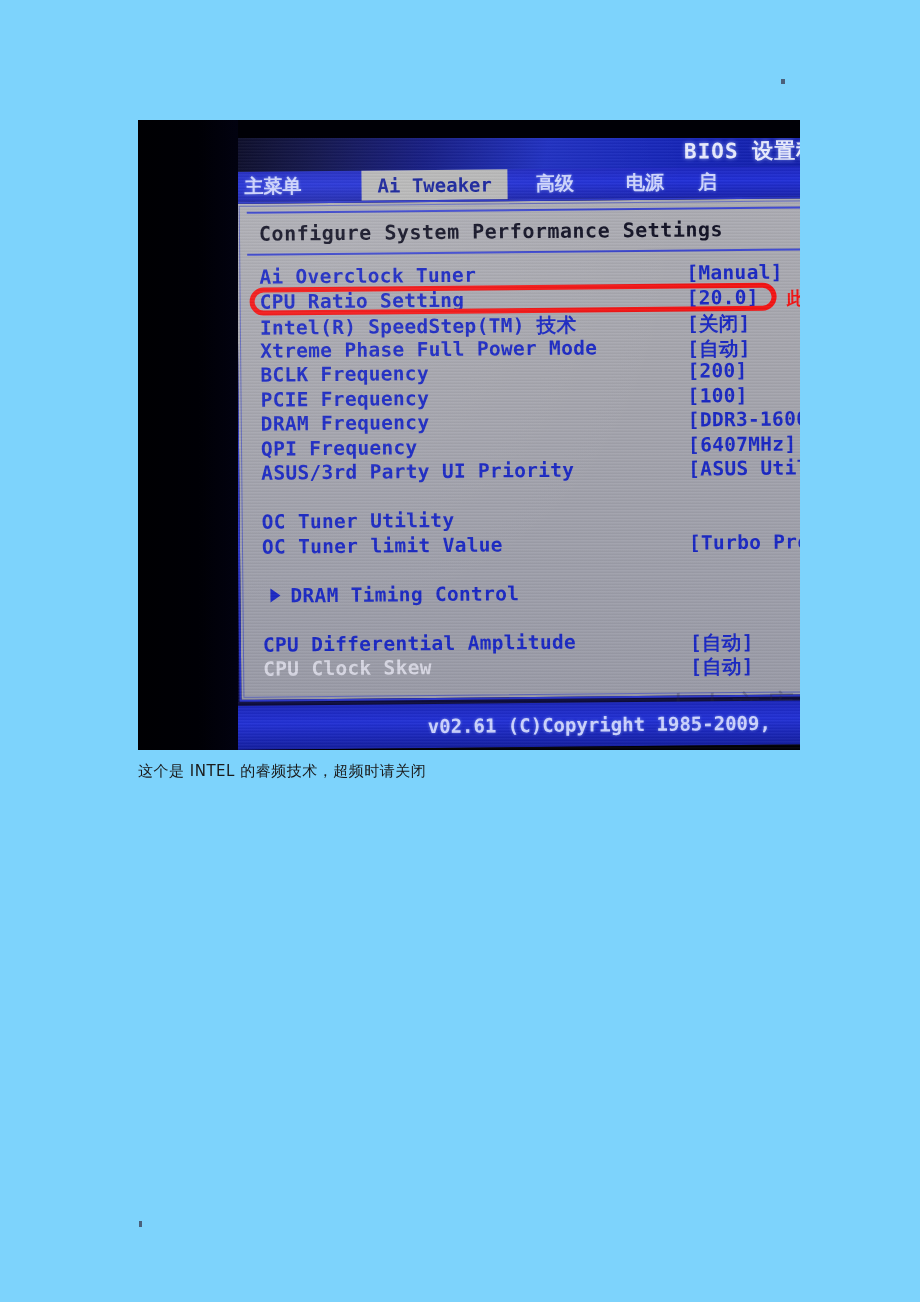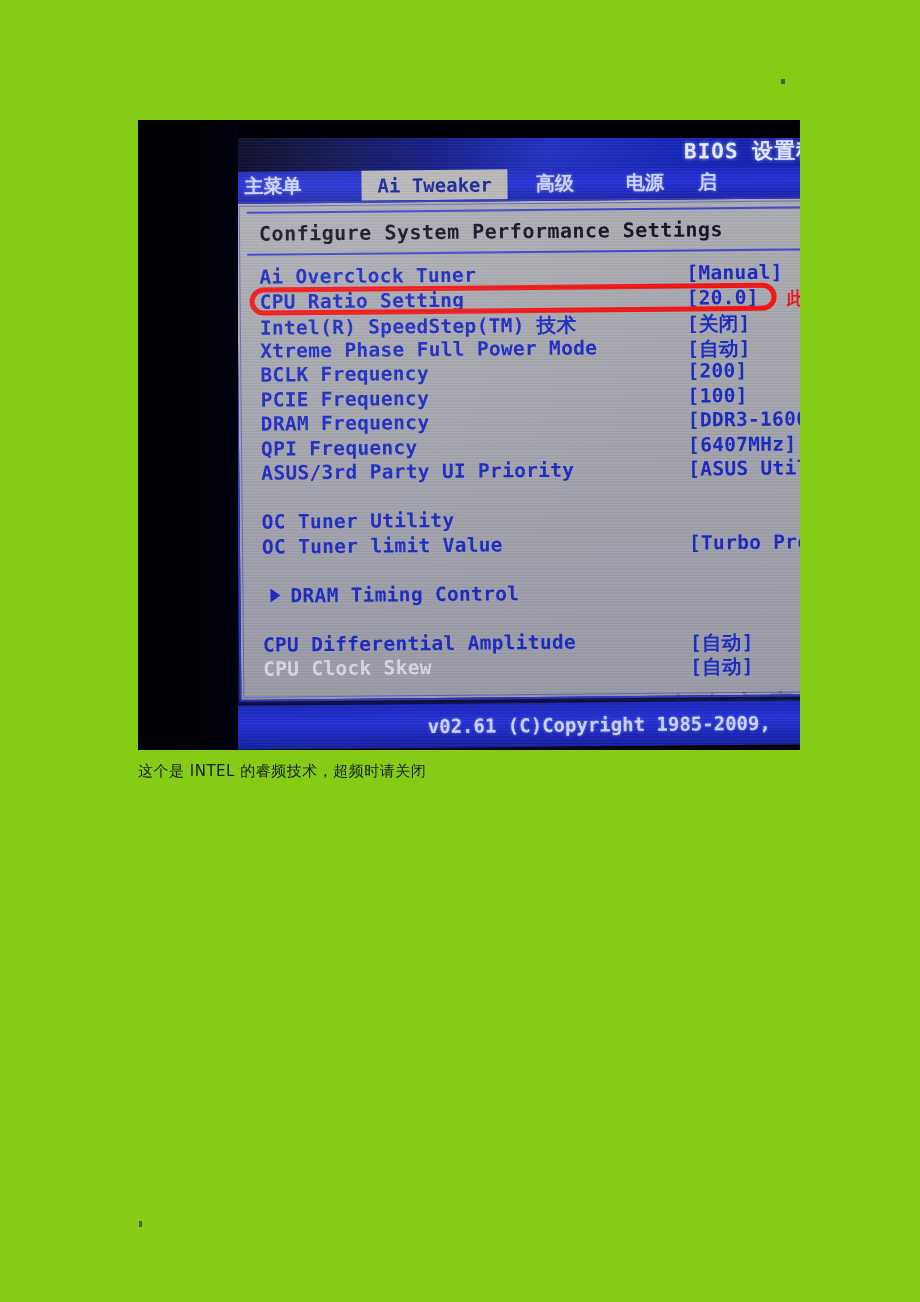--- a/index.html
+++ b/index.html
@@ -13,21 +13,21 @@
     height: 1302px;
     position: relative;
     font-family: "Liberation Sans", sans-serif;
     overflow: hidden;
   }
 
   
   .page {
     position: absolute;
     inset: 0;
-    background: #84cc16;
+    background: #7dd3fc;
   }
 
   .speck {
     position: absolute;
     width: 4px;
     height: 5px;
     background: #3a3a50;
     opacity: .75;
   }
   .speck.top { left: 781px; top: 79px; }

